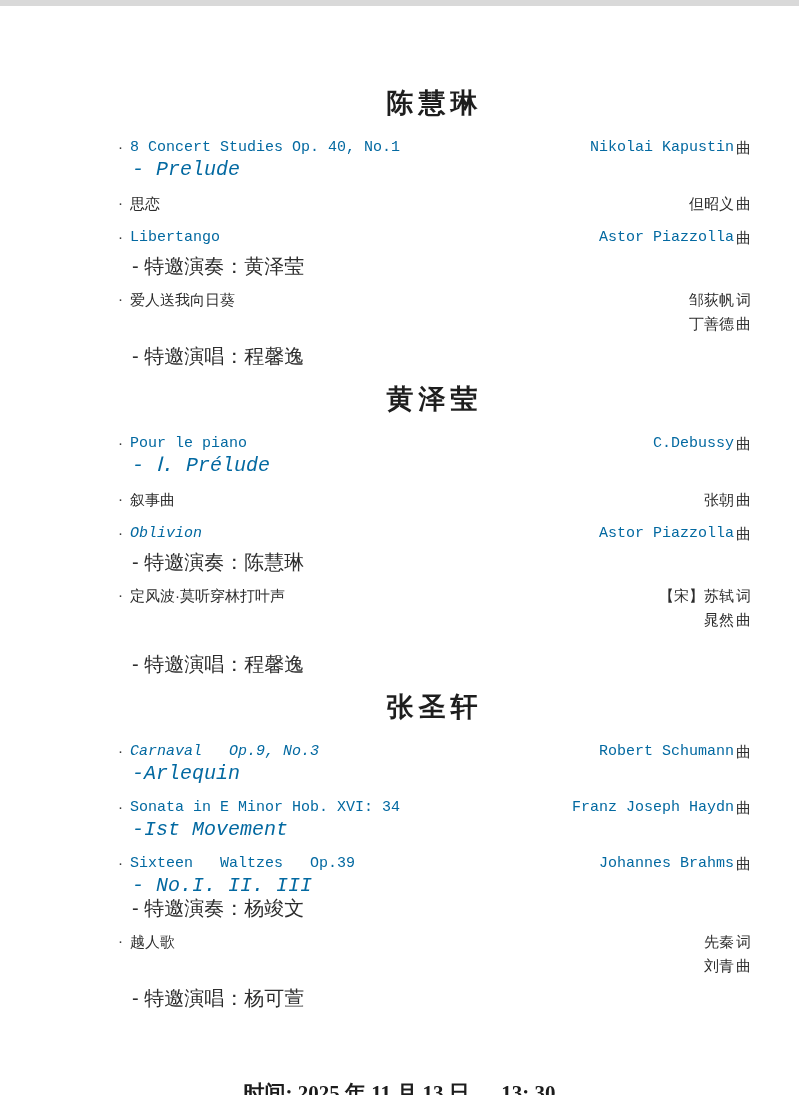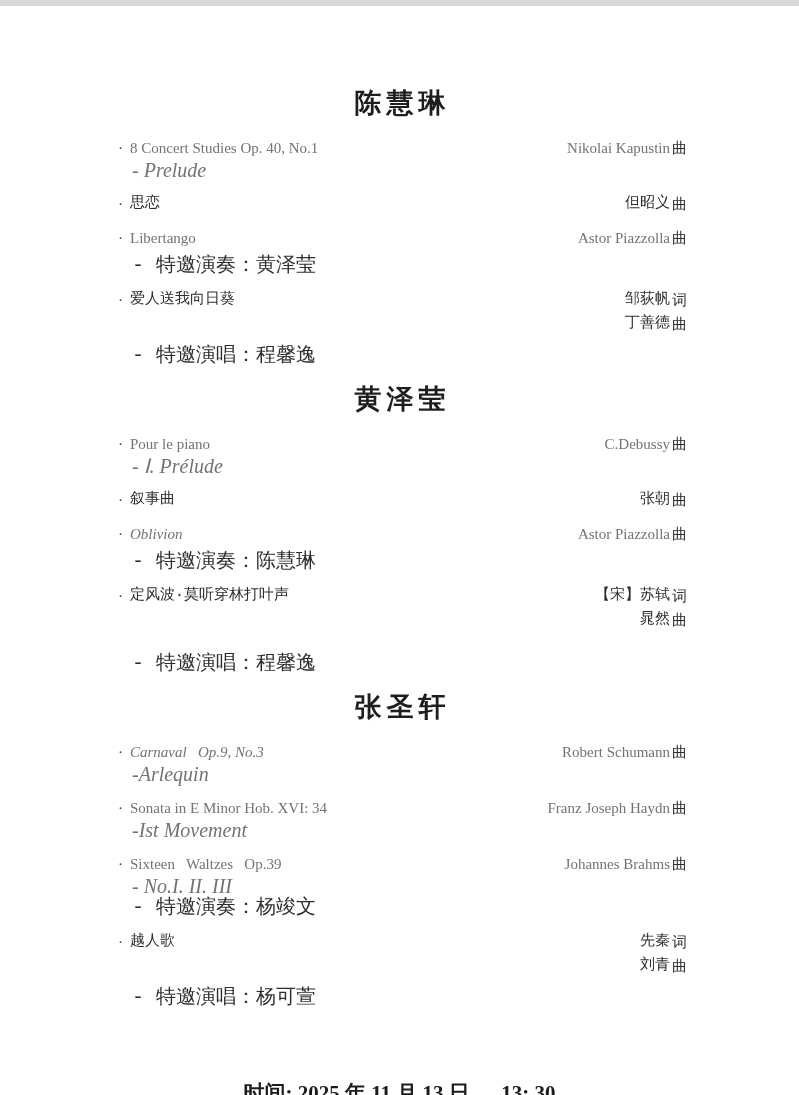--- a/index.html
+++ b/index.html
@@ -7,21 +7,21 @@
     width: 799px; height: 1095px;
     background: #ffffff;
     overflow: hidden;
     font-family: "Liberation Sans", sans-serif;
   }
   .top-bar {
     width: 799px; height: 6px;
     background: #d9d9d9;
   }
   .content {
-    padding: 0 112px 0 118px;
+    padding: 0 48px 0 118px;
     white-space: pre-wrap;
   }
   .performer {
     text-align: center;
     font-family: "Liberation Serif", serif;
     font-weight: bold;
     font-size: 27px;
     letter-spacing: 5px;
     color: #1e1e1e;
     margin: 10px 0 16px 0;
@@ -62,22 +62,22 @@
   }
   .sub {
     margin-left: 14px;
     margin-top: 2px;
     line-height: 20px;
     font-size: 20px;
   }
   .sub.gap-sm { margin-top: 8px; }
   .sub.gap-md { margin-top: 12px; }
   .sub.gap-lg { margin-top: 24px; }
-  .lang-latin { font-family: Liberation Serif, serif; color: #737373; }
-  .lang-zh { font-family: Liberation Mono, monospace; color: #2d2d2d; }
+  .lang-latin { font-family: Liberation Mono, monospace; color: #0369a1; }
+  .lang-zh { font-family: Liberation Sans, sans-serif; color: #2d2d2d; }
   .italic { font-style: italic; }
   .footer {
     margin-top: 34px;
     text-align: center;
     font-family: "Liberation Serif", serif;
     font-weight: bold;
     color: #1c1c1c;
     white-space: pre-wrap;
   }
   .footer .line { font-size: 21px; line-height: 30px; }

